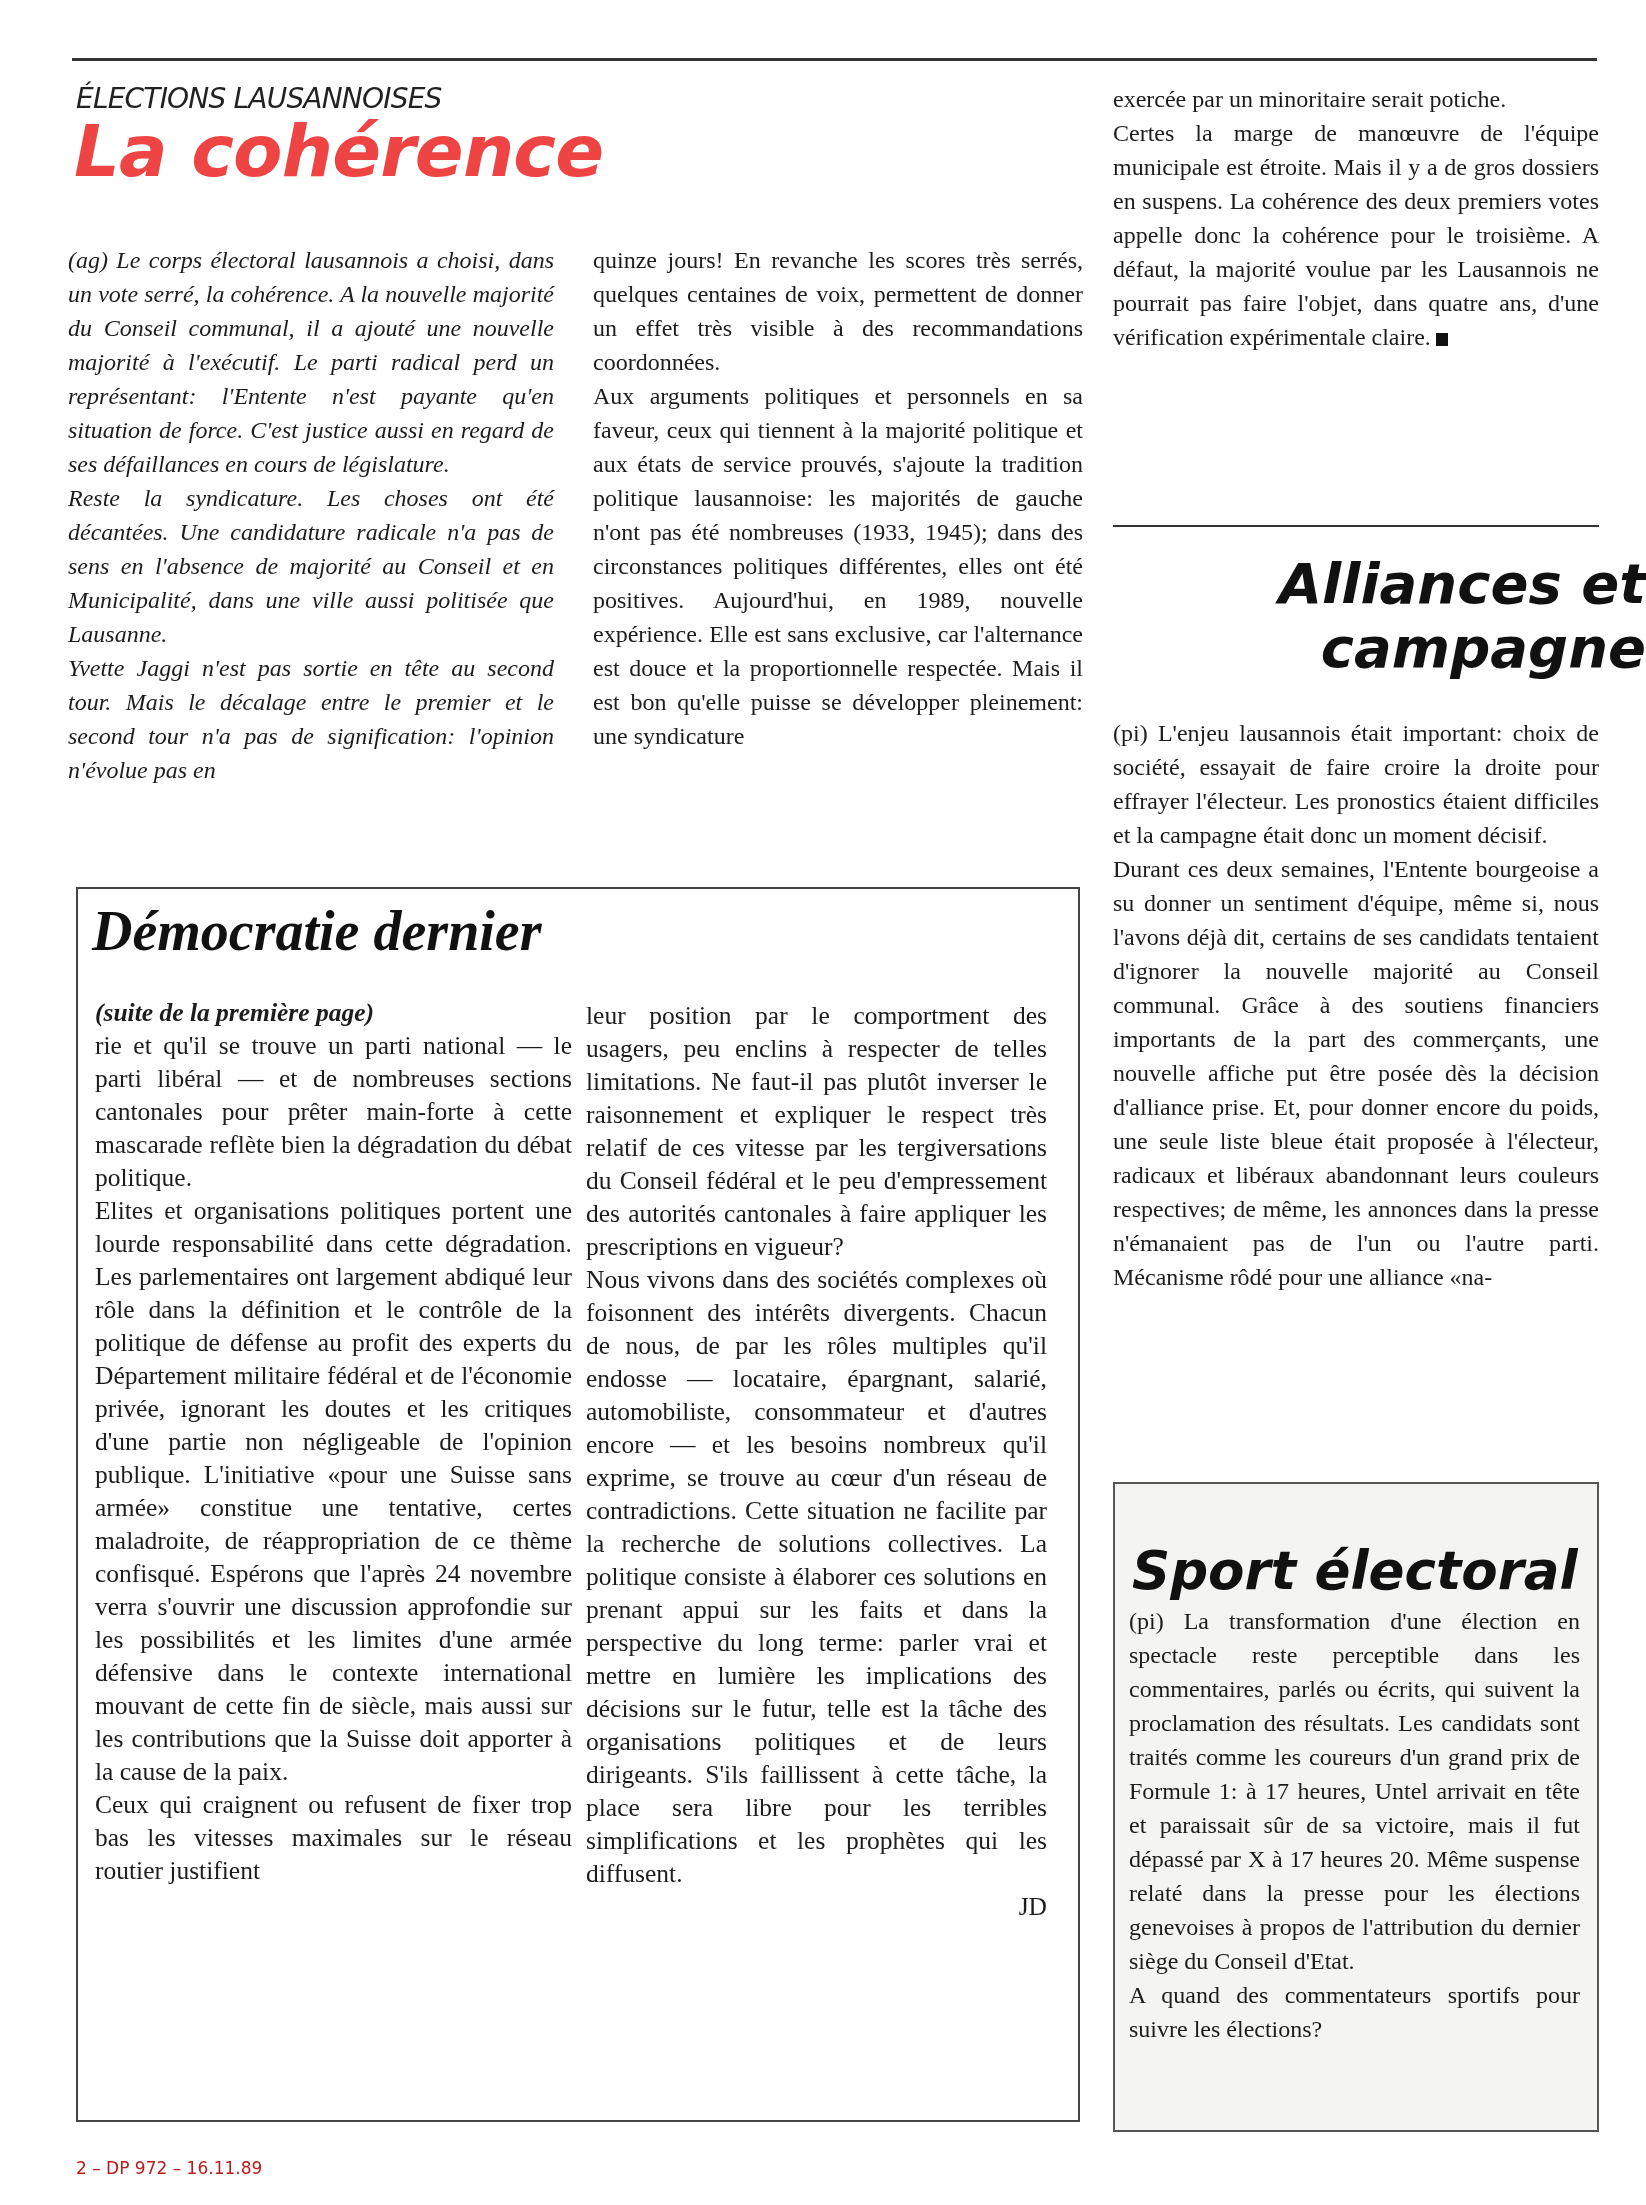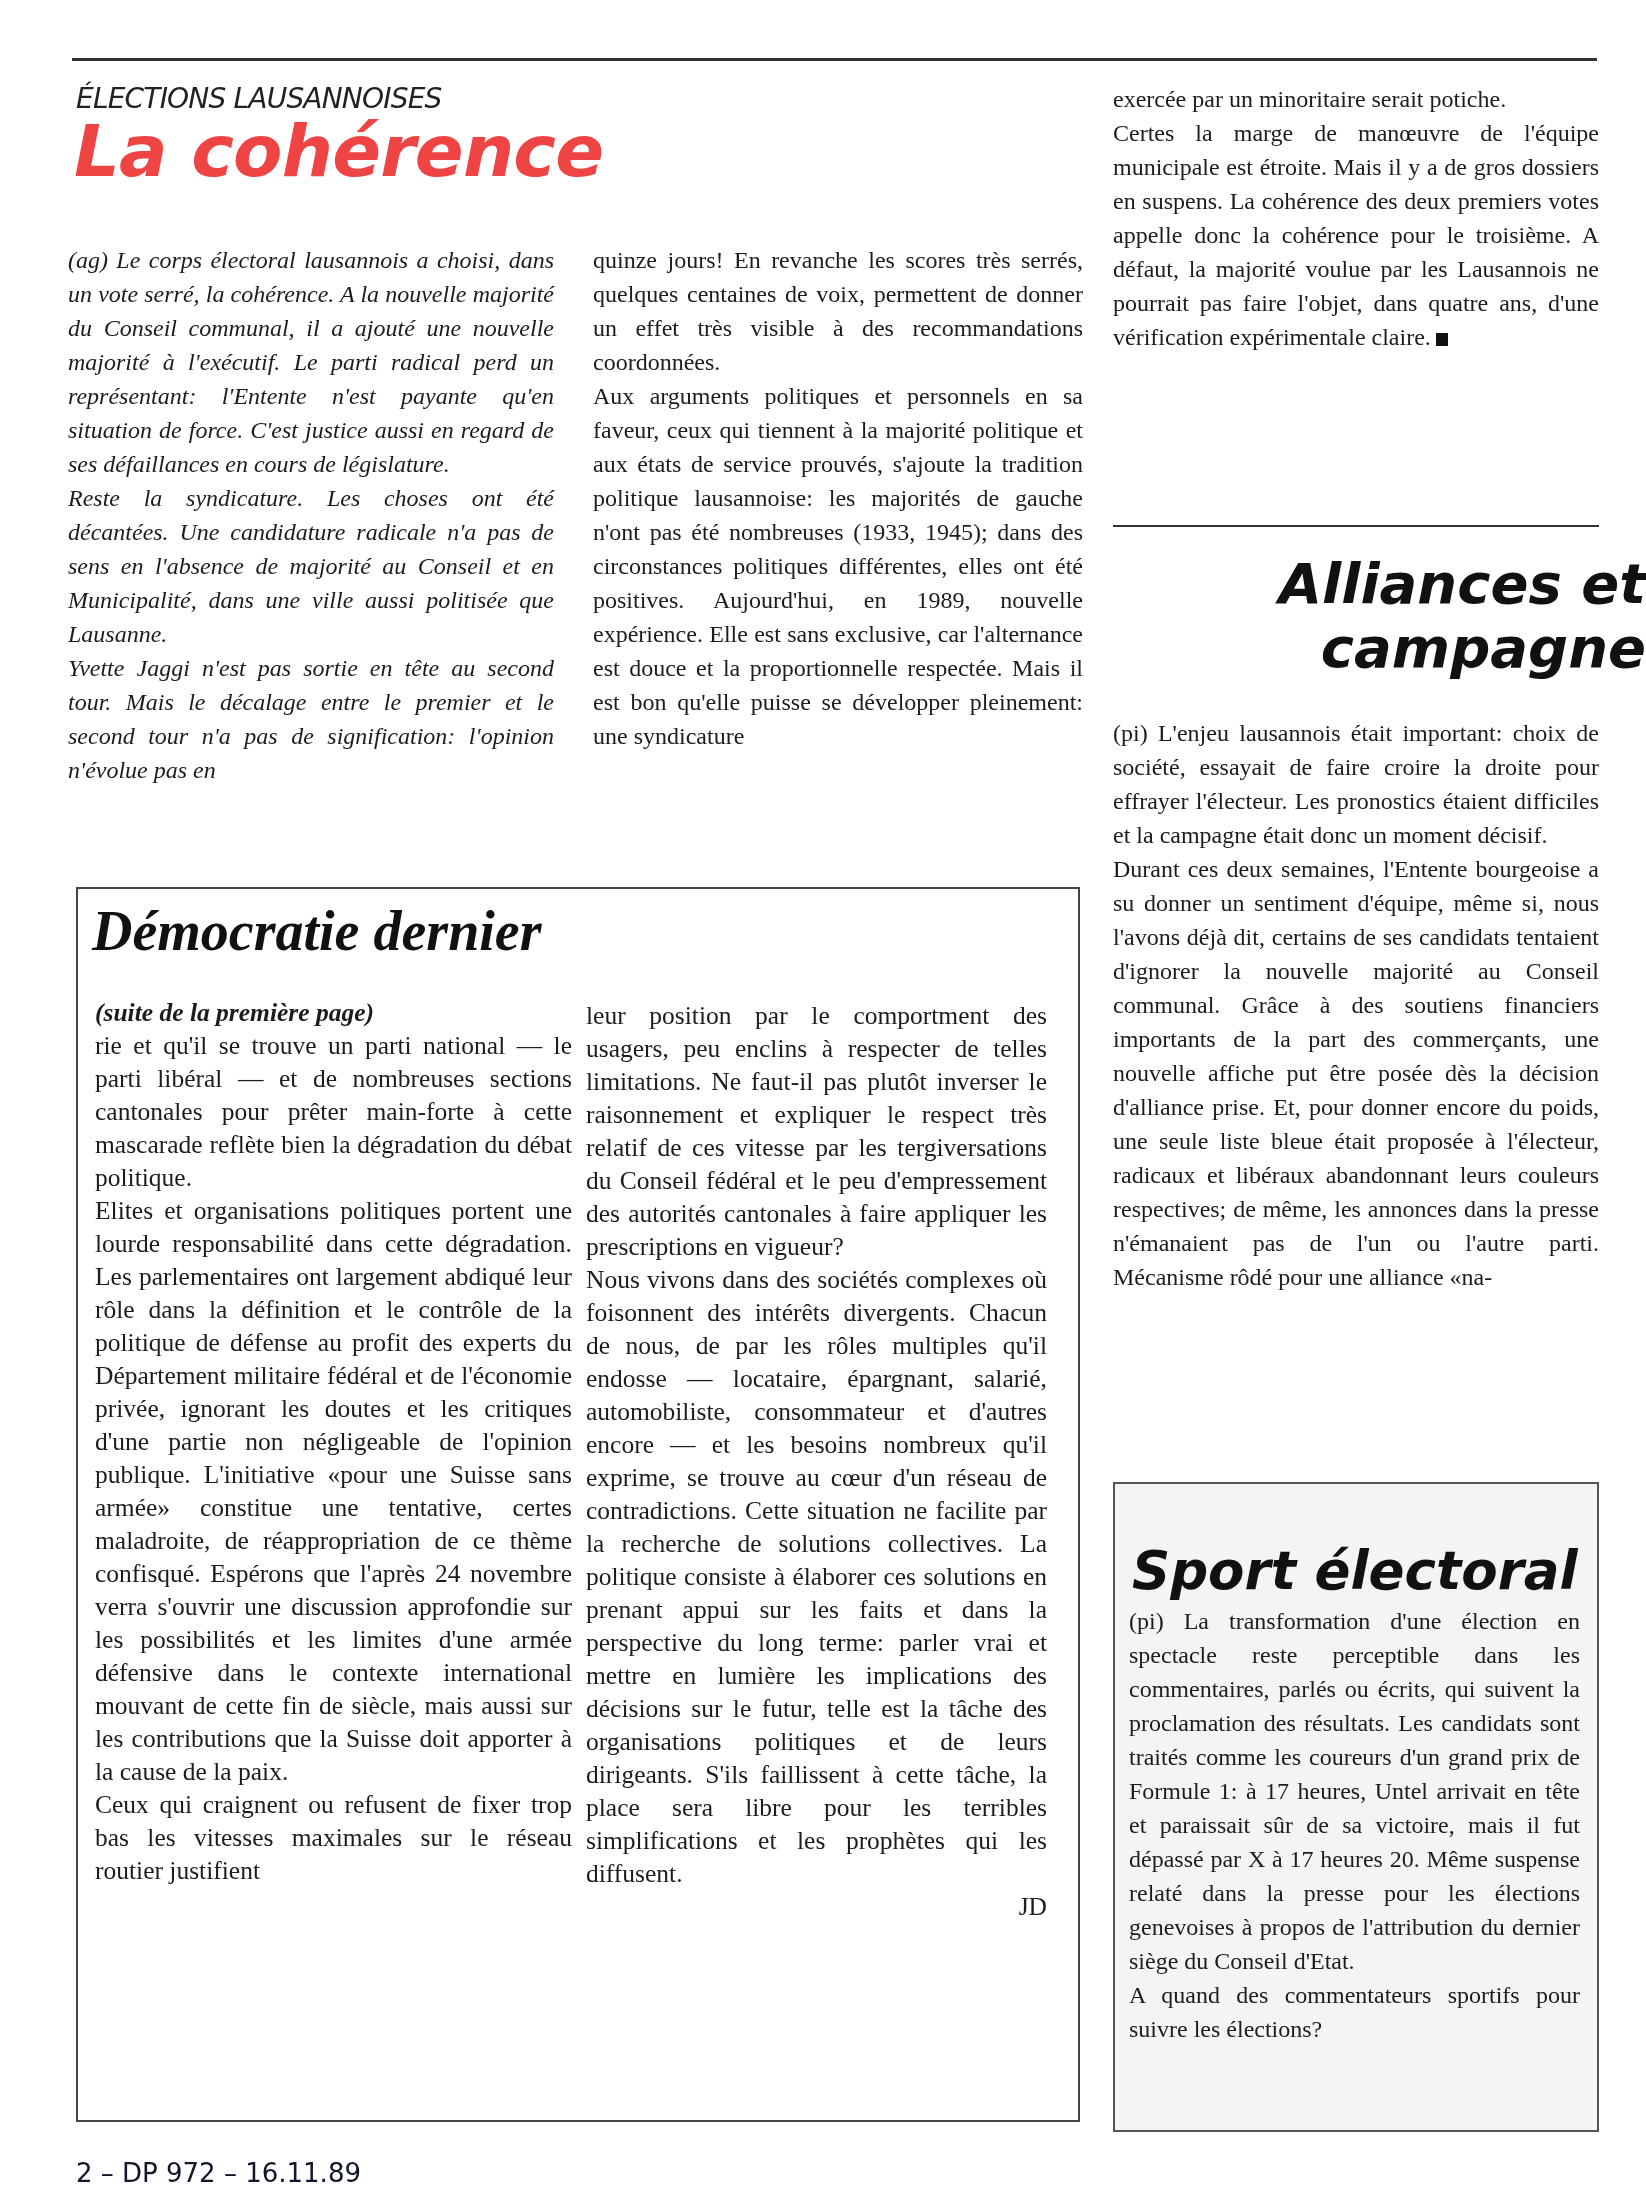--- a/index.html
+++ b/index.html
@@ -19,21 +19,21 @@
   .c4 { left: 1113px; top: 716px; width: 486px; }
   .box { position: absolute; left: 76px; top: 887px; width: 1004px; height: 1235px; border: 2.5px solid #444; box-sizing: border-box; }
   .box-title { position: absolute; left: 92px; top: 899px; font-size: 56px; font-style: italic; font-weight: bold; color: #111; }
   .b1 { left: 95px; top: 996px; width: 477px; font-size: 25.5px; line-height: 33px; }
   .b2 { left: 586px; top: 999px; width: 461px; font-size: 25.5px; line-height: 33px; }
   .suite { font-weight: bold; font-style: italic; }
   .sig { display: block; text-align: right; }
   .box2 { position: absolute; left: 1113px; top: 1482px; width: 486px; height: 650px; border: 2.5px solid #555; box-sizing: border-box; background: #f4f4f2; }
   .box2-title { position: absolute; left: 1132px; top: 1502px; font-size: 53px; font-style: italic; font-weight: bold; color: #111; margin-top: 38px; }
   .c5 { left: 1129px; top: 1604px; width: 451px; }
-  .footer { position: absolute; left: 76px; top: 2158px; font-size: 26px; color: #0f172a; }
+  .footer { position: absolute; left: 76px; top: 2158px; font-size: 17px; color: #b91c1c; }
   .end-mark { display: inline-block; width: 12.3px; height: 12.3px; background: #111; vertical-align: middle; margin-left: 5px; }
 </style>
 </head>
 <body>
 
 <div class="top-rule"></div>
 
 <div class="kicker sans">ÉLECTIONS LAUSANNOISES</div>
 <div class="headline sans">La cohérence</div>
 

